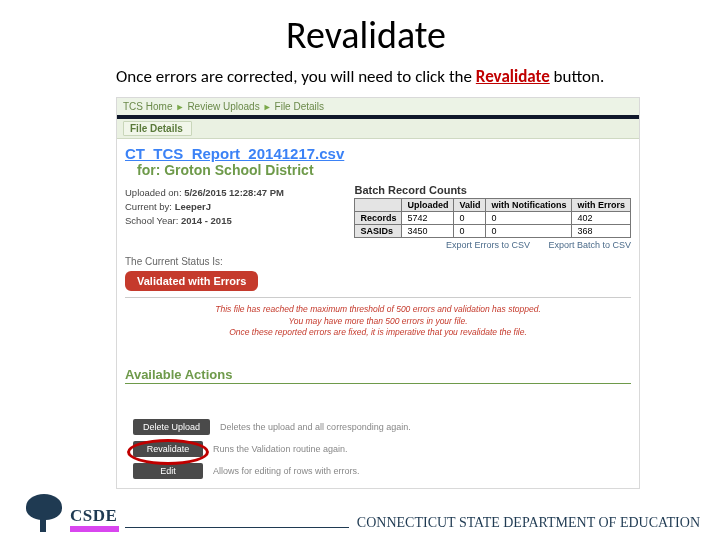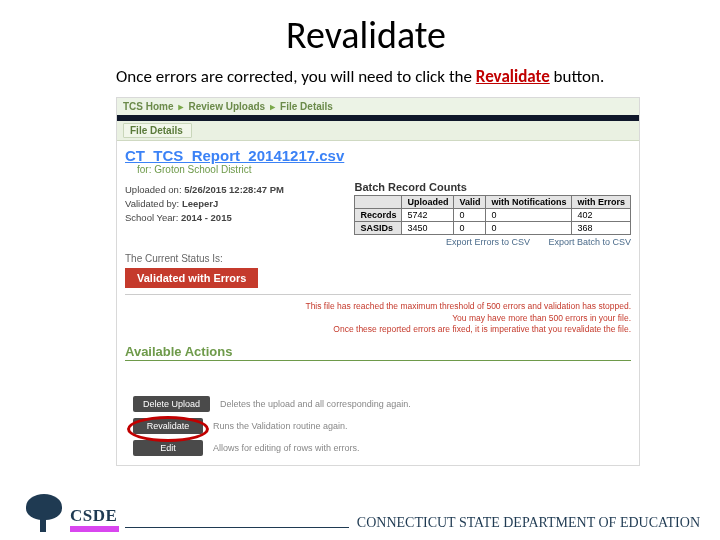--- a/index.html
+++ b/index.html
@@ -18,27 +18,27 @@
 
   .app {
     margin: 0 56px 0 80px;
     border: 1px solid #d9d9d9;
     font-family: Verdana, Arial, sans-serif;
     font-size: 9.5px;
     background: #fff;
   }
   .bc {
     background: #ecf3e6;
-    border-bottom: 6px solid #0f172a;
+    border-bottom: 4px solid #0f172a;
     padding: 3px 6px;
     display: flex;
     gap: 3px;
     align-items: center;
     color: #6b8a4a;
-    font-weight: bold;
+    font-weight: normal;
     font-size: 10px;
   }
   .bc .arrow { color: #7aa84a; font-size: 9px; }
   .fd-bar {
     background: #eaf1e2;
     border-bottom: 1px solid #cfd9c2;
     padding: 2px 6px;
     color: #5a7a3a;
     font-size: 10px;
   }
@@ -50,44 +50,44 @@
     border-radius: 1px;
     font-weight: bold;
   }
   .fname {
     color: #3b82f6;
     font-size: 15px;
     font-weight: bold;
     padding: 6px 8px 0 8px;
     text-decoration: underline;
   }
-  .for { color: #6e9a4a; font-size: 10px; padding: 0 8px 6px 20px; }
+  .for { color: #6e9a4a; font-size: 14px; padding: 0 8px 6px 20px; font-weight: bold; }
   .meta-row { display: flex; gap: 12px; padding: 0 8px 0 8px; }
   .meta-left { flex: 1; color: #444; font-size: 9.5px; line-height: 1.45; padding-top: 2px; }
   .brc-title { text-align: left; font-weight: bold; font-size: 11px; color: #333; margin-bottom: 2px; }
   .tbl { border-collapse: collapse; font-size: 9px; }
   .tbl th, .tbl td { border: 1px solid #777; padding: 1px 5px; }
   .tbl th { background: #e4e4e4; font-weight: bold; }
   .tbl td:first-child, .tbl th:first-child { background: #e4e4e4; font-weight: bold; text-align: left; }
   .export-links { font-size: 9px; color: #4b6b8a; text-align: right; padding: 2px 0 0 0; }
   .export-links span { margin-left: 16px; cursor: pointer; }
   .status-line { color: #666; font-size: 10px; padding: 6px 8px 2px 8px; }
   .status-badge {
     display: inline-block;
     background: #c53a2c;
     color: #fff;
     font-weight: bold;
     font-size: 11px;
     padding: 4px 12px;
     margin: 2px 0 4px 8px;
-    border-radius: 0;
+    border-radius: 6px;
   }
   .hr { border-bottom: 1px solid #ccc; margin: 2px 8px; }
-  .warn { color: #c53a2c; font-size: 8.5px; text-align: right; padding: 4px 8px 6px 8px; line-height: 1.35; }
-  .aa-title { color: #6e9a4a; font-weight: bold; font-size: 13px; padding: 2px 8px 1px 8px; }
+  .warn { color: #c53a2c; font-size: 8.5px; text-align: center; padding: 4px 8px 6px 8px; line-height: 1.35; font-style: italic; }
+  .aa-title { color: #6e9a4a; font-weight: bold; font-size: 13px; padding: 2px 8px 1px 8px; margin-top: 20px; }
   .aa-underline { border-bottom: 1px solid #6e9a4a; margin: 0 8px 4px 8px; }
   .action-row { display: flex; align-items: center; gap: 10px; padding: 3px 8px 3px 16px; }
   .action-btn {
     background: #4a4a4a;
     color: #fff;
     font-size: 9px;
     padding: 3px 10px;
     border-radius: 2px;
     min-width: 70px;
     text-align: center;
@@ -167,21 +167,21 @@
     </div>
     <div class="fd-bar">
       <span class="fd-inner">File Details</span>
     </div>
     <div class="fname">CT_TCS_Report_20141217.csv</div>
     <div class="for">for: Groton School District</div>
 
     <div class="meta-row">
       <div class="meta-left">
         <div><span>Uploaded on:</span> <b>5/26/2015 12:28:47 PM</b></div>
-        <div><span>Validated by:</span> <b>LeeperJ</b></div>
+        <div><span>Current by:</span> <b>LeeperJ</b></div>
         <div><span>School Year:</span> <b>2014 - 2015</b></div>
       </div>
       <div>
         <div class="brc-title">Batch Record Counts</div>
         <table class="tbl">
           <tbody>
               <tr>
             <th></th>
             <th>Uploaded</th>
             <th>Valid</th>

